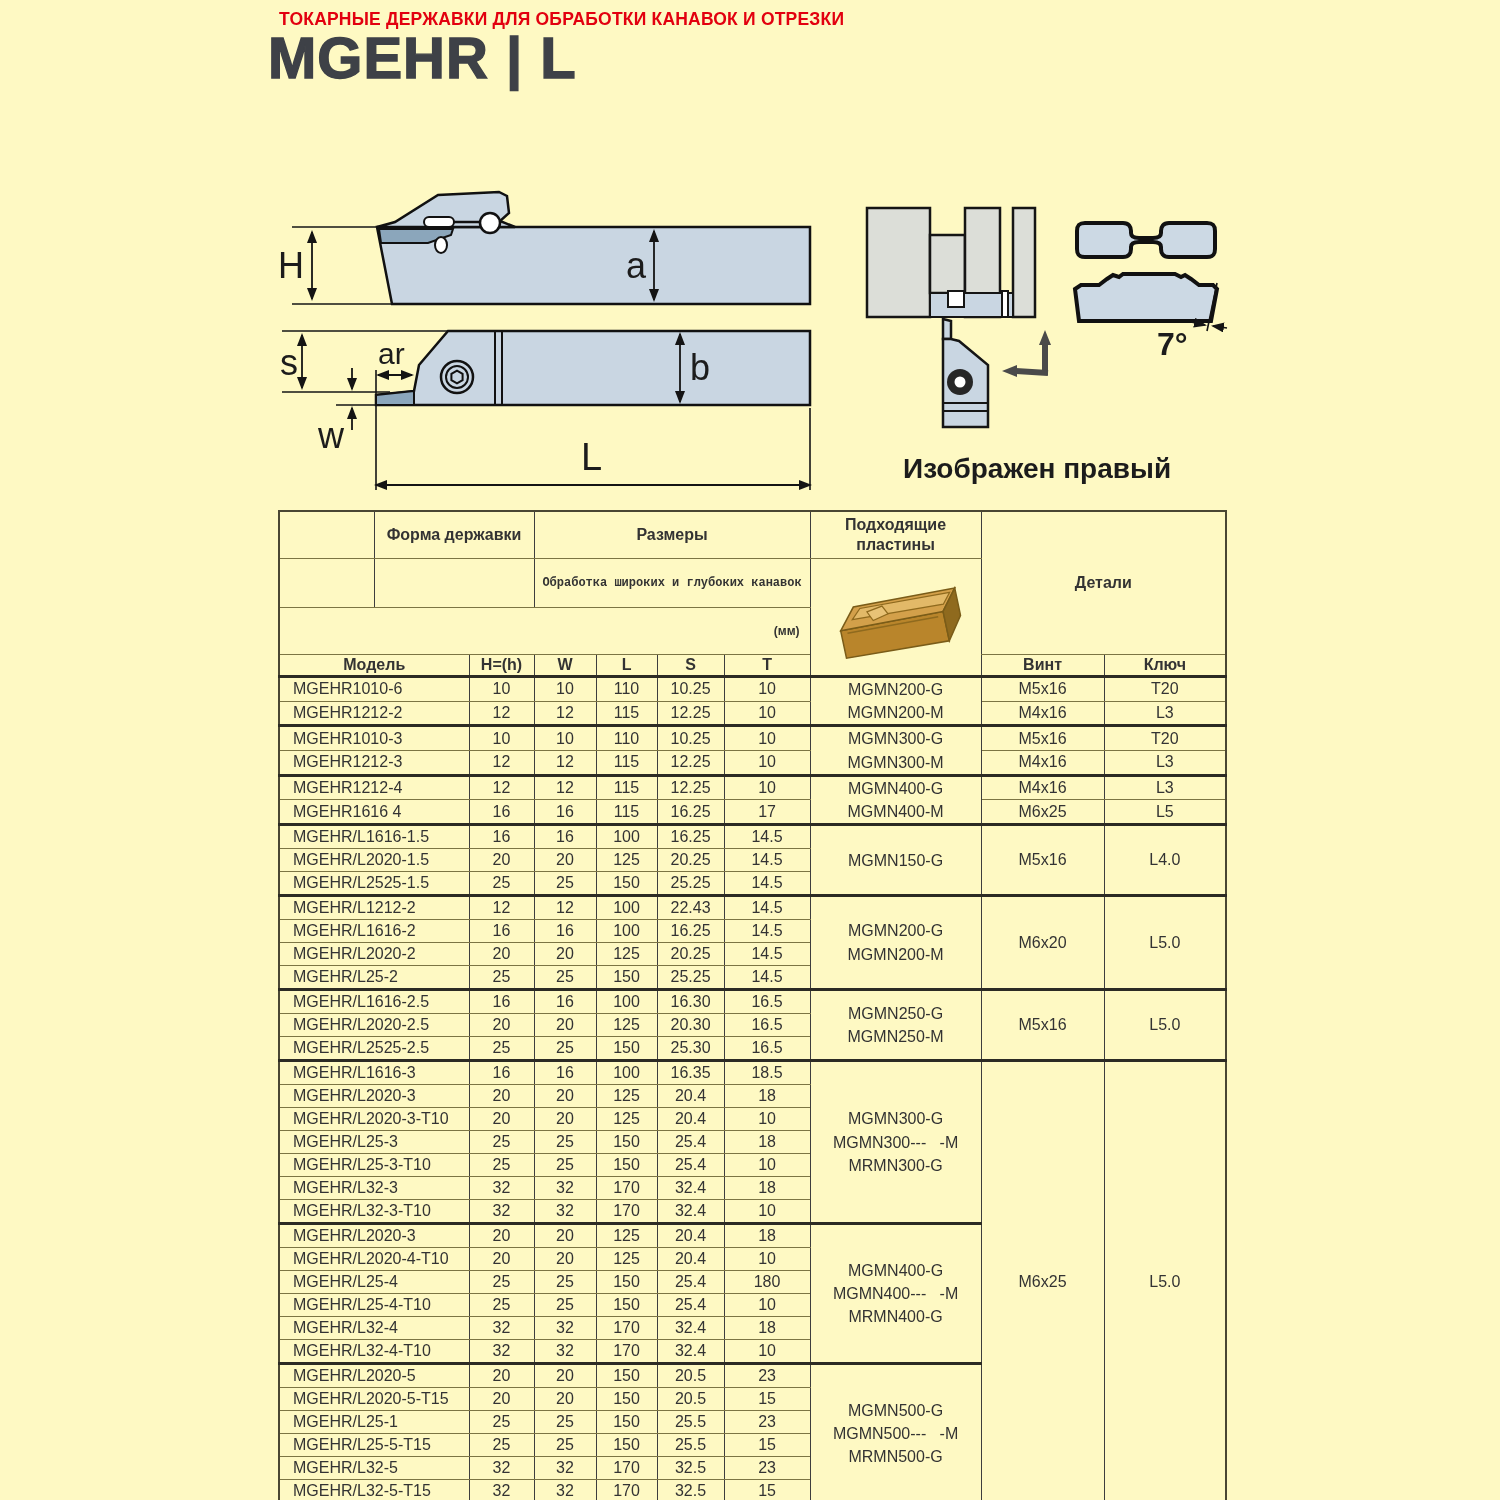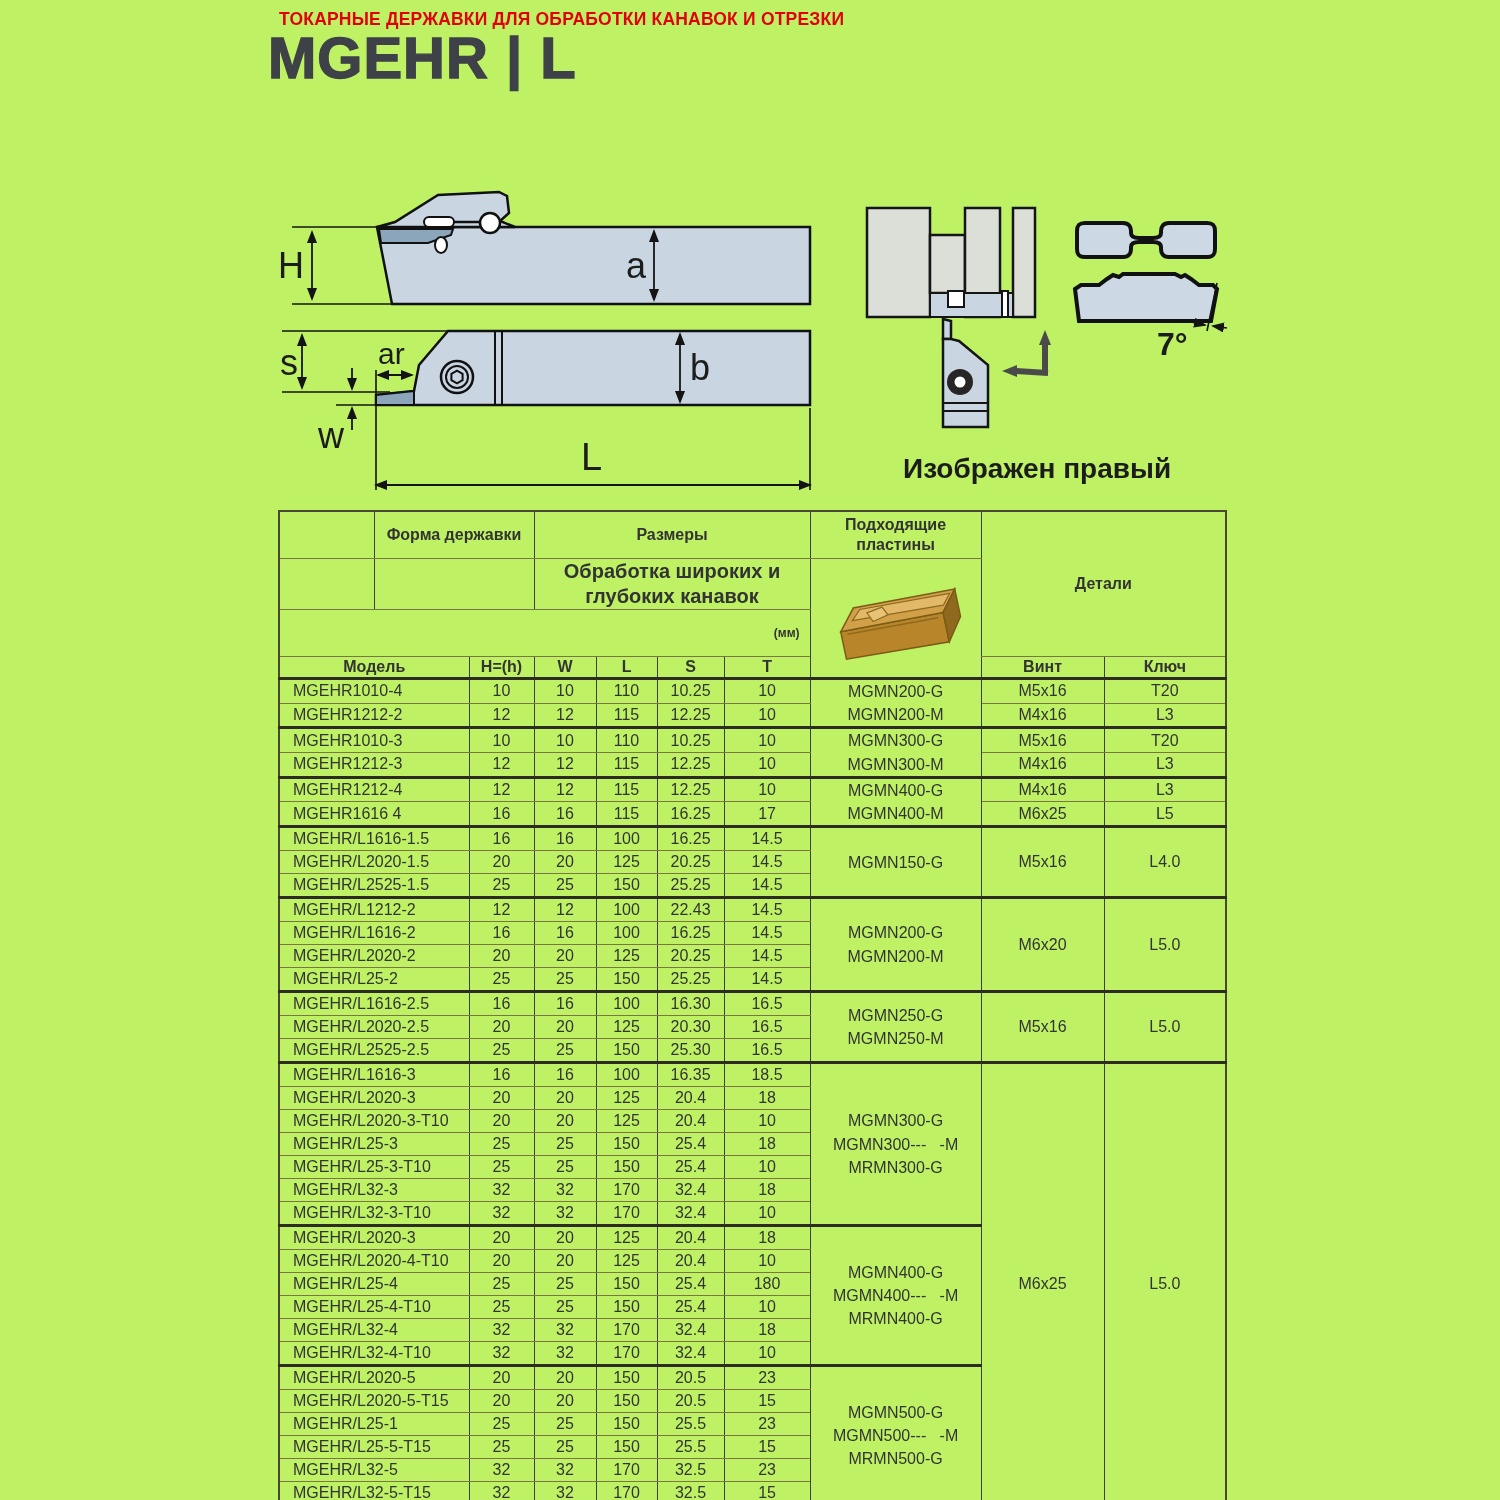--- a/index.html
+++ b/index.html
@@ -1,29 +1,29 @@
 <!DOCTYPE html>
 <html><head>
 <meta charset="utf-8">
 <style>
   html,body{margin:0;padding:0;background:#ffffff;}
   body{width:1500px;height:1500px;position:relative;font-family:"Liberation Sans",sans-serif;color:#2e2e2e;}
-  .page{position:absolute;inset:0;background:#bef264;overflow:hidden;}
+  .page{position:absolute;inset:0;background:#fef9c3;overflow:hidden;}
   .kicker{position:absolute;left:279px;top:9px;font-size:17.5px;font-weight:bold;color:#e2000f;letter-spacing:.2px;}
   .title{position:absolute;left:268px;top:24px;font-size:58px;font-weight:900;color:#3e4147;-webkit-text-stroke:1.4px #3e4147;letter-spacing:1px;}
   svg{position:absolute;}
   svg text{font-family:"Liberation Sans",sans-serif;fill:#1c1c1c;}
   .svg-left{left:278px;top:168px;}
   .svg-right{left:855px;top:175px;}
 
   table.spec{position:absolute;left:278px;top:510px;border-collapse:collapse;table-layout:fixed;width:949px;font-size:16px;color:#333;border:2px solid #4a4733;}
   table.spec td{border:1px solid #3e3e3e;border-top:1px solid #7c7544;border-bottom:1px solid #7c7544;text-align:center;vertical-align:middle;padding:0;height:22px;overflow:hidden;white-space:nowrap;}
   table.spec thead td{font-weight:bold;white-space:normal;line-height:1.25;}
   table.spec tr.hr1 td{height:46px;}
-  table.spec tr.hr2 td{height:48px;font-size:20px;}
+  table.spec tr.hr2 td{height:48px;font-size:12px;font-family:Liberation Mono, monospace;}
   table.spec tr.hr3 td{height:46px;}
   table.spec tr.hr4 td{height:20px;border-bottom:2px solid #0ea5e9;font-size:16px;}
   table.spec td.mm{text-align:right;padding-right:10px;font-size:12px;}
   table.spec td.model{text-align:left;padding-left:13px;}
   table.spec td.ins{line-height:1.45;}
   table.spec tr.gs > td{border-top:3px solid #2c2b24;}
   table.spec td.photo-cell{vertical-align:middle;}
 </style>
 </head>
 <body>
@@ -178,21 +178,21 @@
         <td>W</td>
         <td>L</td>
         <td>S</td>
         <td>T</td>
         <td>Винт</td>
         <td>Ключ</td>
       </tr>
     </thead>
     <tbody id="tb">
         <tr class="gs">
-          <td class="model" colspan="2">MGEHR1010-4</td>
+          <td class="model" colspan="2">MGEHR1010-6</td>
           <td class="num">10</td>
           <td class="num">10</td>
           <td class="num">110</td>
           <td class="num">10.25</td>
           <td class="num">10</td>
           <td class="ins" rowspan="2">MGMN200-G<br>MGMN200-M</td>
           <td class="num">M5x16</td>
           <td class="num">T20</td>
         </tr>
         <tr>

